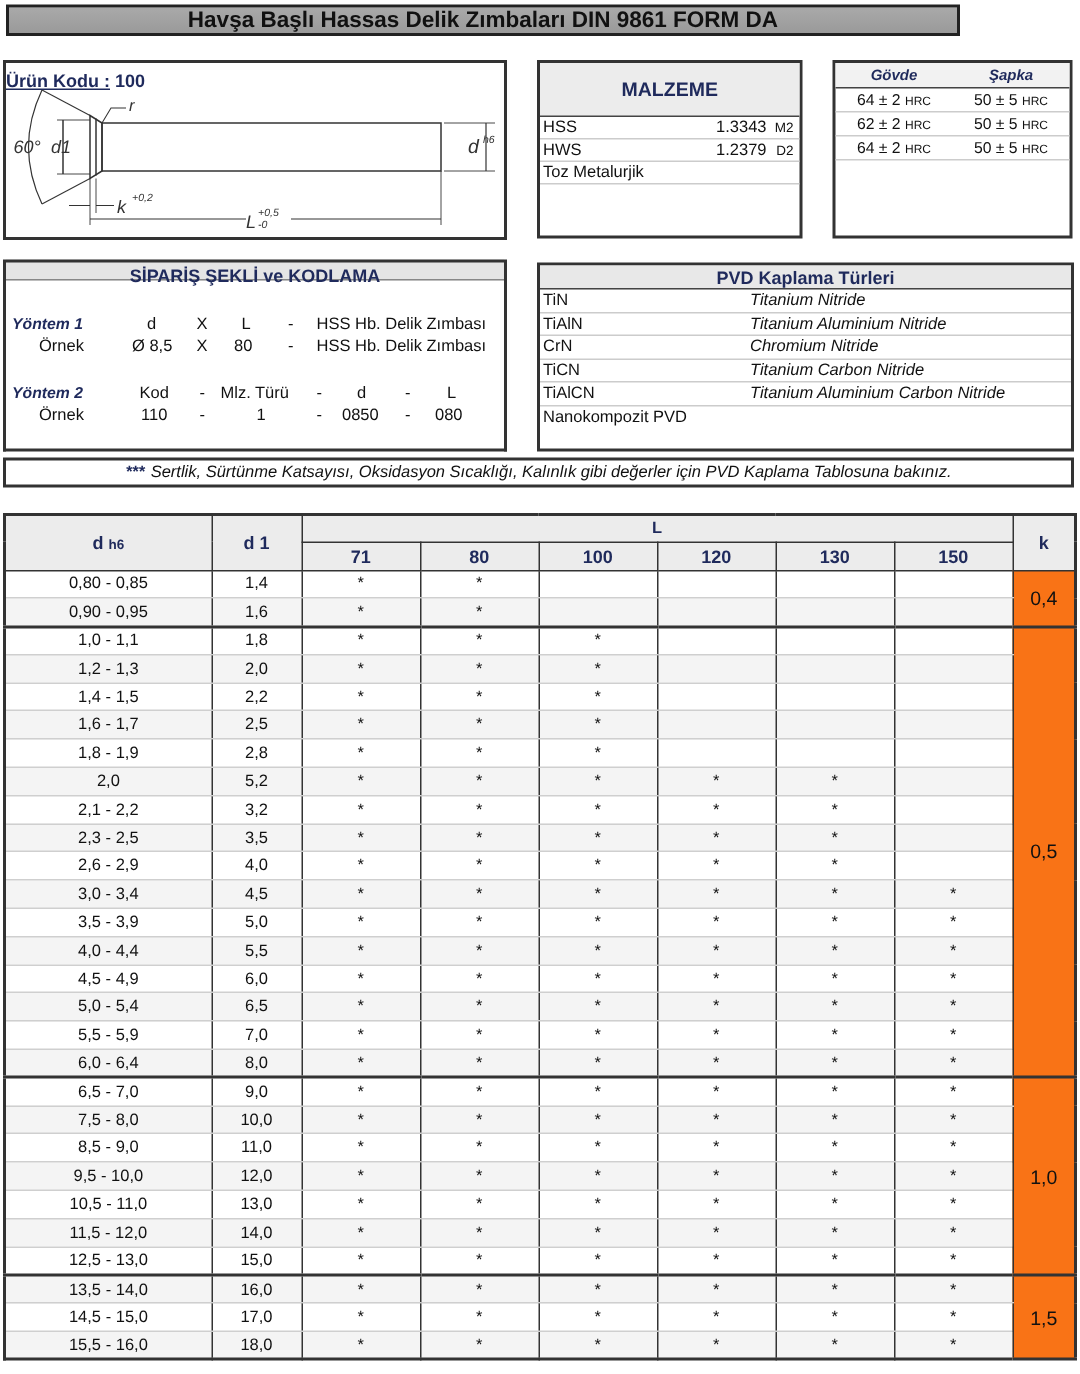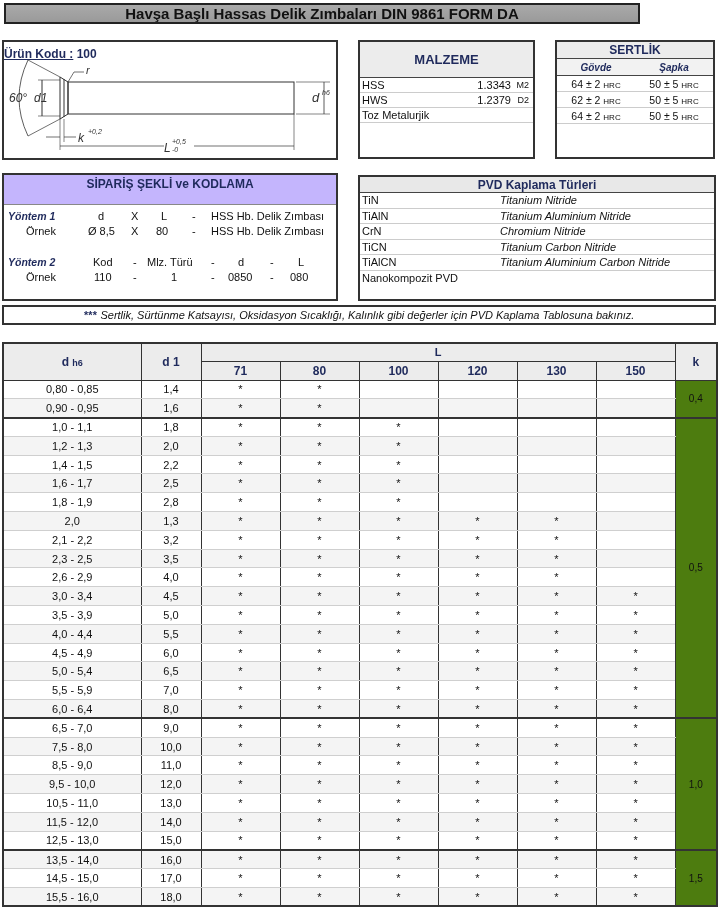--- a/index.html
+++ b/index.html
@@ -27,21 +27,21 @@
   #sertlik-box { left: 555px; top: 40px; width: 160px; height: 119px; border: 2px solid #333; }
   #sertlik-head { height: 17px; background: #ececec; text-align: center; font-weight: bold; font-size: 12px; line-height: 17px; border-bottom: 1px solid #444; }
   #sertlik-sub { height: 17px; display: flex; border-bottom: 1px solid #444; background: #f2f2f2; }
   #sertlik-sub div { flex: 1; text-align: center; font-style: italic; font-weight: bold; font-size: 10px; line-height: 17px; }
   .srow { height: 16px; display: flex; border-bottom: 1px solid #ccc; }
   .srow div { flex: 1; text-align: center; font-size: 10.5px; line-height: 16px; }
   .srow .u { font-size: 8px; }
 
   
   #siparis-box { left: 2px; top: 173px; width: 336px; height: 128px; border: 2px solid #333; border-top: none; }
-  #siparis-head { height: 32px; background: #c4b5fd; text-align: center; font-weight: bold; font-size: 12px; line-height: 18px; border-top: 2px solid #333; border-bottom: 1px solid #888; }
+  #siparis-head { height: 14px; background: #e5e5e5; text-align: center; font-weight: bold; font-size: 12px; line-height: 18px; border-top: 2px solid #333; border-bottom: 1px solid #888; }
   .sline { position: absolute; font-size: 11px; height: 15px; line-height: 15px; white-space: nowrap; }
   .sline.lbl { font-style: italic; font-weight: bold; font-size: 10.5px; }
 
   
   #pvd-box { left: 358px; top: 175px; width: 358px; height: 126px; border: 2px solid #333; }
   #pvd-head { height: 16px; background: #e8e8e8; text-align: center; font-weight: bold; font-size: 12px; line-height: 16px; border-bottom: 1px solid #444; }
   .prow { height: 15.5px; border-bottom: 1px solid #ccc; font-size: 11px; line-height: 15px; position: relative; padding-left: 2px; }
   .prow:last-child { border-bottom: none; }
   .prow .n { position: absolute; left: 140px; top: 0; font-style: italic; }
 
@@ -50,21 +50,21 @@
   #note-box .stars { font-weight: bold; margin-right: 4px; }
 
   
   #main-table { position: absolute; left: 2px; top: 342px; width: 714px; border-collapse: collapse; border: 2px solid #333; table-layout: fixed; }
   #main-table th { background: #ececec; color: #1f2a5c; font-weight: bold; font-size: 12px; text-align: center; border: 1px solid #333; }
   #main-table th.h-l { height: 18px; font-size: 11px; }
   #main-table th.h-len { height: 19px; }
   #main-table td { height: 18.8px; text-align: center; font-size: 11px; border-left: 1.5px solid #333; border-right: 1.5px solid #333; border-bottom: 1px solid #cfcfcf; padding: 0; }
   #main-table tr.alt td.c { background: #f4f4f4; }
   #main-table tr.grp-start td { border-top: 2px solid #333; }
-  #main-table td.k { font-size: 10px; background: #4d7c0f; border-bottom: 2px solid #333; }
+  #main-table td.k { font-size: 13px; background: #f97316; border-bottom: 2px solid #333; }
   #main-table .sub { font-size: 9px; }
 </style>
 </head>
 <body>
 
 <div id="title-bar" class="abs">Havşa Başlı Hassas Delik Zımbaları DIN 9861 FORM DA</div>
 
 <div id="drawing-box" class="abs">
   <svg id="drawing-svg" width="336" height="120">
     <g stroke="#333" fill="none" stroke-width="1">
@@ -127,21 +127,20 @@
     <span class="g">D2</span>
   </div>
   <div class="mrow">
     <span>Toz Metalurjik</span>
     <span class="v"></span>
     <span class="g"></span>
   </div>
 </div>
 
 <div id="sertlik-box" class="abs">
-  <div id="sertlik-head" class="navy">SERTLİK</div>
   <div id="sertlik-sub" class="navy">
     <div>Gövde</div>
     <div>Şapka</div>
   </div>
   <div class="srow">
     <div><span>64 ± 2</span> <span class="u">HRC</span></div>
     <div><span>50 ± 5</span> <span class="u">HRC</span></div>
   </div>
   <div class="srow">
     <div><span>62 ± 2</span> <span class="u">HRC</span></div>
@@ -297,21 +296,21 @@
         <td class="c">2,8</td>
         <td class="c">*</td>
         <td class="c">*</td>
         <td class="c">*</td>
         <td class="c"></td>
         <td class="c"></td>
         <td class="c"></td>
       </tr>
       <tr class="alt">
         <td class="c">2,0</td>
-        <td class="c">1,3</td>
+        <td class="c">5,2</td>
         <td class="c">*</td>
         <td class="c">*</td>
         <td class="c">*</td>
         <td class="c">*</td>
         <td class="c">*</td>
         <td class="c"></td>
       </tr>
       <tr>
         <td class="c">2,1 - 2,2</td>
         <td class="c">3,2</td>

